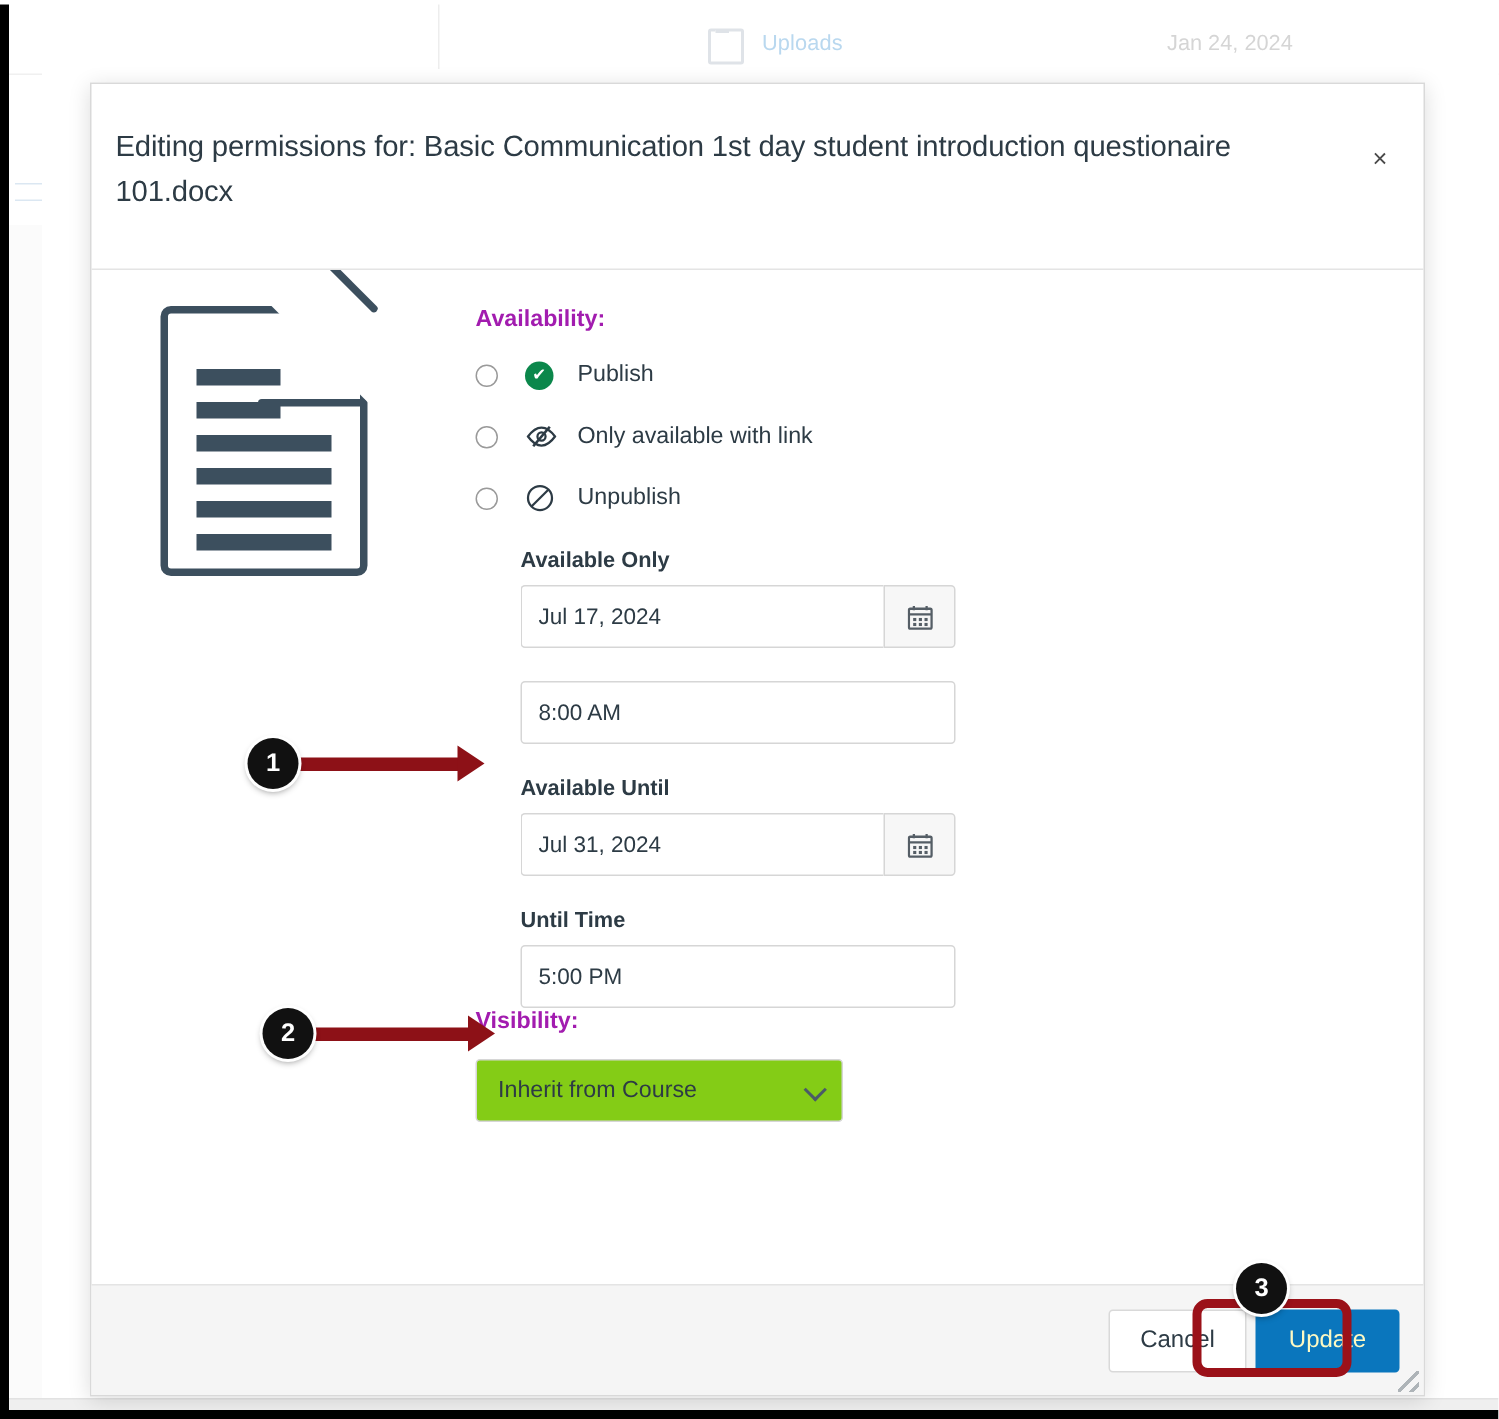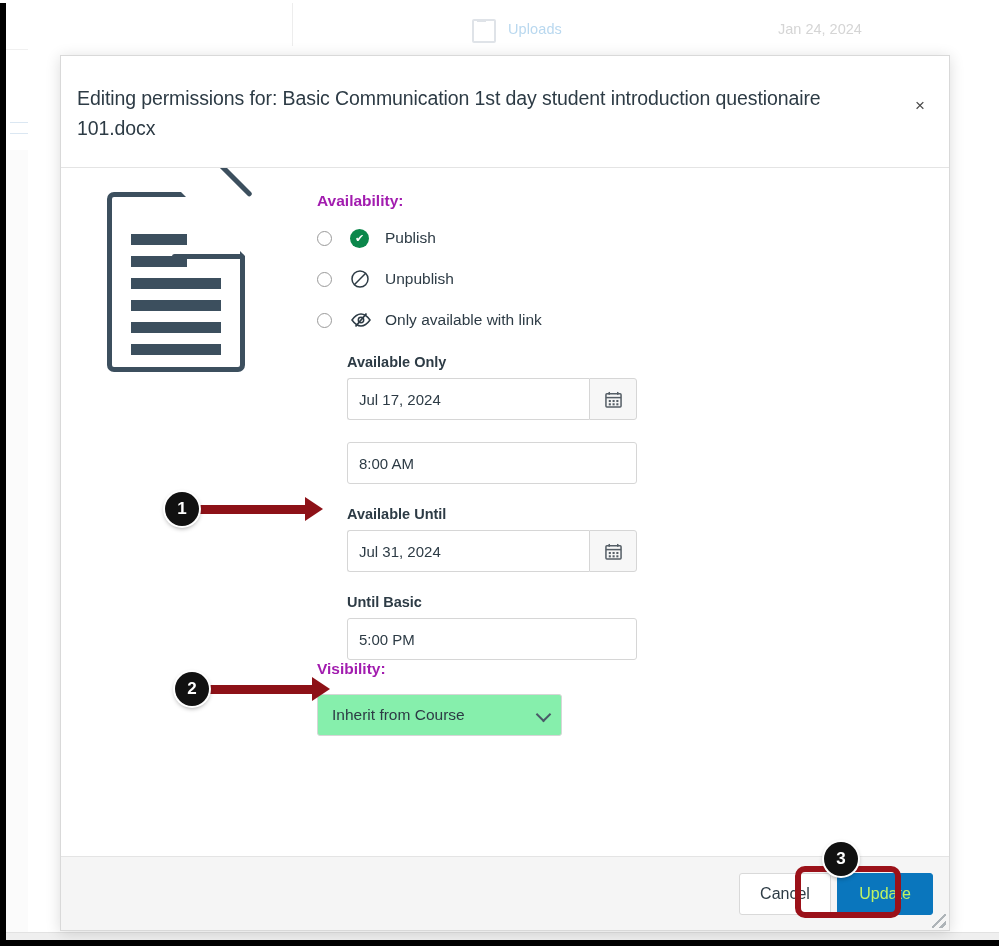--- a/index.html
+++ b/index.html
@@ -81,21 +81,21 @@
   #modal {
     position: absolute; left: 60px; top: 55px;
     width: 890px; height: 876px;
     background: #ffffff;
     border: 1px solid #d9d9d9;
     box-shadow: 0 2px 14px rgba(0,0,0,0.14);
     display: flex; flex-direction: column;
   }
   #modal-header {
     position: relative;
-    padding: 28px 60px 24px 16px;
+    padding: 28px 60px 36px 16px;
     border-bottom: 1px solid #e4e4e4;
     min-height: 98px;
   }
   #modal-title {
     font-size: 19.5px; color: #2d3b45; line-height: 1.52;
     font-weight: 400; letter-spacing: -.1px;
   }
   #close-button {
     position: absolute; right: 16px; top: 36px;
     width: 26px; height: 26px;
@@ -204,21 +204,21 @@
     border: 1px solid #d6d6d6; border-radius: 0 3px 3px 0;
     background: #f7f7f7; cursor: pointer;
     display: flex; align-items: center; justify-content: center;
   }
   .input-wide { width: 290px; }
 
   #visibility-block { }
   .select-wrap { position: relative; width: 245px; }
   .select-box {
     width: 245px; height: 42px;
-    border: 1px solid #d6d6d6; border-radius: 3px; background: #86efac;
+    border: 1px solid #d6d6d6; border-radius: 3px; background: #84cc16;
     font-size: 15.5px; color: #2d3b45;
     display: flex; align-items: center; padding: 0 34px 0 14px;
   }
   .chev {
     position: absolute; right: 13px; top: 15px;
     width: 11px; height: 11px;
     border-right: 2px solid #4a5a68; border-bottom: 2px solid #4a5a68;
     transform: rotate(45deg);
   }
 
@@ -233,21 +233,21 @@
     height: 42px; border-radius: 3px; font-size: 16px;
     font-family: "Liberation Sans", sans-serif; cursor: pointer;
     display: flex; align-items: center; justify-content: center;
   }
   #cancel-button {
     min-width: 92px; padding: 0 8px;
     background: #ffffff; border: 1px solid #d9d9d9; color: #2d3b45;
   }
   #update-button {
     min-width: 96px; padding: 0 18px; margin-left: 6px;
-    background: #0a76bd; border: 1px solid #0a76bd; color: #bef264;
+    background: #0a76bd; border: 1px solid #0a76bd; color: #fef9c3;
   }
   #update-highlight {
     position: absolute; right: 48px; top: 9px;
     width: 106px; height: 52px;
     border: 6px solid #9b1119; border-radius: 10px;
     pointer-events: none;
   }
   #resize-grip {
     position: absolute; right: 3px; bottom: 2px;
     width: 14px; height: 14px; cursor: nwse-resize;
@@ -334,38 +334,38 @@
           <span class="radio-mark"></span>
           <span class="state-icon">
             <span class="publish-icon">✔</span>
           </span>
           <span class="radio-label">Publish</span>
         </div>
 
         <div class="radio-row">
           <span class="radio-mark"></span>
           <span class="state-icon">
-            <svg width="20" height="20" viewBox="0 0 20 20">
-              <circle cx="10" cy="10" r="8" fill="none" stroke="#2d3b45" stroke-width="1.5"></circle>
-              <line x1="4.3" y1="15.7" x2="15.7" y2="4.3" stroke="#2d3b45" stroke-width="1.5"></line>
-            </svg>
-          </span>
-          <span class="radio-label">Unpublish</span>
-        </div>
-
-        <div class="radio-row">
-          <span class="radio-mark"></span>
-          <span class="state-icon">
             <svg width="22" height="18" viewBox="0 0 22 18">
               <path d="M2 9c3-4.2 6-6 9-6s6 1.8 9 6c-3 4.2-6 6-9 6s-6-1.8-9-6z" fill="none" stroke="#2d3b45" stroke-width="1.5"></path>
               <circle cx="11" cy="9" r="2.7" fill="none" stroke="#2d3b45" stroke-width="1.5"></circle>
               <line x1="5.5" y1="15.5" x2="16.5" y2="2.5" stroke="#2d3b45" stroke-width="1.8"></line>
             </svg>
           </span>
           <span class="radio-label">Only available with link</span>
+        </div>
+
+        <div class="radio-row">
+          <span class="radio-mark"></span>
+          <span class="state-icon">
+            <svg width="20" height="20" viewBox="0 0 20 20">
+              <circle cx="10" cy="10" r="8" fill="none" stroke="#2d3b45" stroke-width="1.5"></circle>
+              <line x1="4.3" y1="15.7" x2="15.7" y2="4.3" stroke="#2d3b45" stroke-width="1.5"></line>
+            </svg>
+          </span>
+          <span class="radio-label">Unpublish</span>
         </div>
 
 
         <div class="field-group">
           <div class="field-label">Available Only</div>
           <div class="input-combo">
             <input class="text-input" value="Jul 17, 2024" style="">
             <button class="cal-button">
               <svg width="17" height="17" viewBox="0 0 18 18">
                 <rect x="1" y="3" width="16" height="14" rx="1" fill="none" stroke="#555e66" stroke-width="1.6"></rect>
@@ -402,21 +402,21 @@
                 <rect x="12" y="9.5" width="2.2" height="2.2" fill="#555e66"></rect>
                 <rect x="4" y="13" width="2.2" height="2.2" fill="#555e66"></rect>
                 <rect x="8" y="13" width="2.2" height="2.2" fill="#555e66"></rect>
                 <rect x="12" y="13" width="2.2" height="2.2" fill="#555e66"></rect>
               </svg>
             </button>
           </div>
         </div>
 
         <div class="field-group">
-          <div class="field-label">Until Basic</div>
+          <div class="field-label">Until Time</div>
           <input class="text-input input-wide" value="5:00 PM" style="">
         </div>
 
         <div id="visibility-block">
           <div class="section-label">Visibility:</div>
           <div class="select-wrap">
             <div class="select-box">Inherit from Course</div>
             <span class="chev"></span>
           </div>
         </div>

